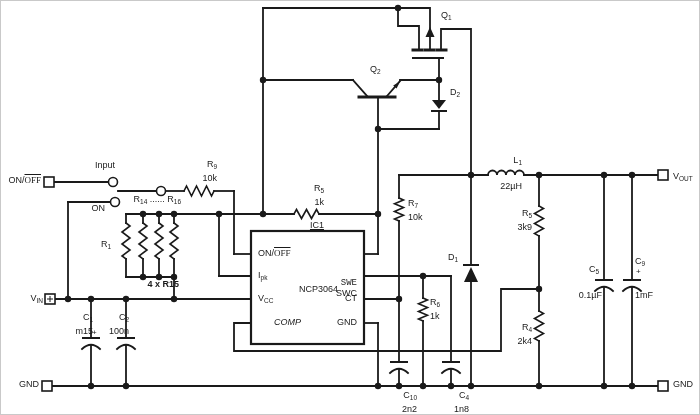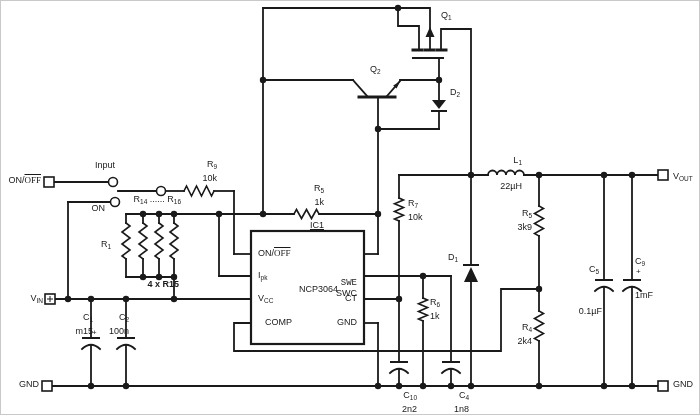--- a/index.html
+++ b/index.html
@@ -257,21 +257,21 @@
 </div>
 <div class="lbl c" style="left:287px;top:182px;width:36px;">
   <div><span>R</span><span class="sub">5</span></div>
   <div>1k</div>
 </div>
 <div class="lbl c" style="left:287px;top:219px;width:36px;text-decoration:underline;">IC1</div>
 
 <div class="lbl" style="left:257px;top:247px;"><span>ON/</span><span class="ovl">OFF</span></div>
 <div class="lbl" style="left:257px;top:269px;"><span>I</span><span class="sub">pk</span></div>
 <div class="lbl" style="left:257px;top:292px;"><span>V</span><span class="sub">CC</span></div>
-<div class="lbl" style="left:264px;top:316px;">COMP</div>
+<div class="lbl" style="left:273px;top:316px;font-style:italic;">COMP</div>
 <div class="lbl r" style="left:316px;top:247px;width:40px;margin-top:40px;">SWC</div>
 <div class="lbl r" style="left:316px;top:277px;width:40px;font-family:Liberation Mono, monospace;">SWE</div>
 <div class="lbl r" style="left:316px;top:292px;width:40px;">CT</div>
 <div class="lbl r" style="left:316px;top:316px;width:40px;">GND</div>
 <div class="lbl c" style="left:277px;top:283px;width:60px;">NCP3064</div>
 
 <div class="lbl" style="left:440px;top:9px;"><span>Q</span><span class="sub">1</span></div>
 <div class="lbl" style="left:369px;top:63px;"><span>Q</span><span class="sub">2</span></div>
 <div class="lbl" style="left:449px;top:86px;"><span>D</span><span class="sub">2</span></div>
 <div class="lbl" style="left:447px;top:251px;"><span>D</span><span class="sub">1</span></div>
@@ -287,21 +287,21 @@
 <div class="lbl c" style="left:487px;top:180px;width:34px;">22µH</div>
 <div class="lbl r" style="left:501px;top:207px;width:30px;">
   <div><span>R</span><span class="sub">5</span></div>
   <div>3k9</div>
 </div>
 <div class="lbl r" style="left:501px;top:321px;width:30px;">
   <div><span>R</span><span class="sub">4</span></div>
   <div>2k4</div>
 </div>
 <div class="lbl r" style="left:576px;top:263px;width:22px;"><span>C</span><span class="sub">5</span></div>
-<div class="lbl r" style="left:566px;top:289px;width:35px;margin-top:16px;">0.1µF</div>
+<div class="lbl r" style="left:566px;top:289px;width:35px;">0.1µF</div>
 <div class="lbl" style="left:634px;top:255px;"><span>C</span><span class="sub">9</span></div>
 <div class="lbl plus" style="left:635px;top:267px;">+</div>
 <div class="lbl" style="left:634px;top:289px;">1mF</div>
 <div class="lbl c" style="left:380px;top:389px;width:36px;">
   <div><span>C</span><span class="sub">10</span></div>
   <div>2n2</div>
 </div>
 <div class="lbl c" style="left:432px;top:389px;width:36px;">
   <div><span>C</span><span class="sub">4</span></div>
   <div>1n8</div>

